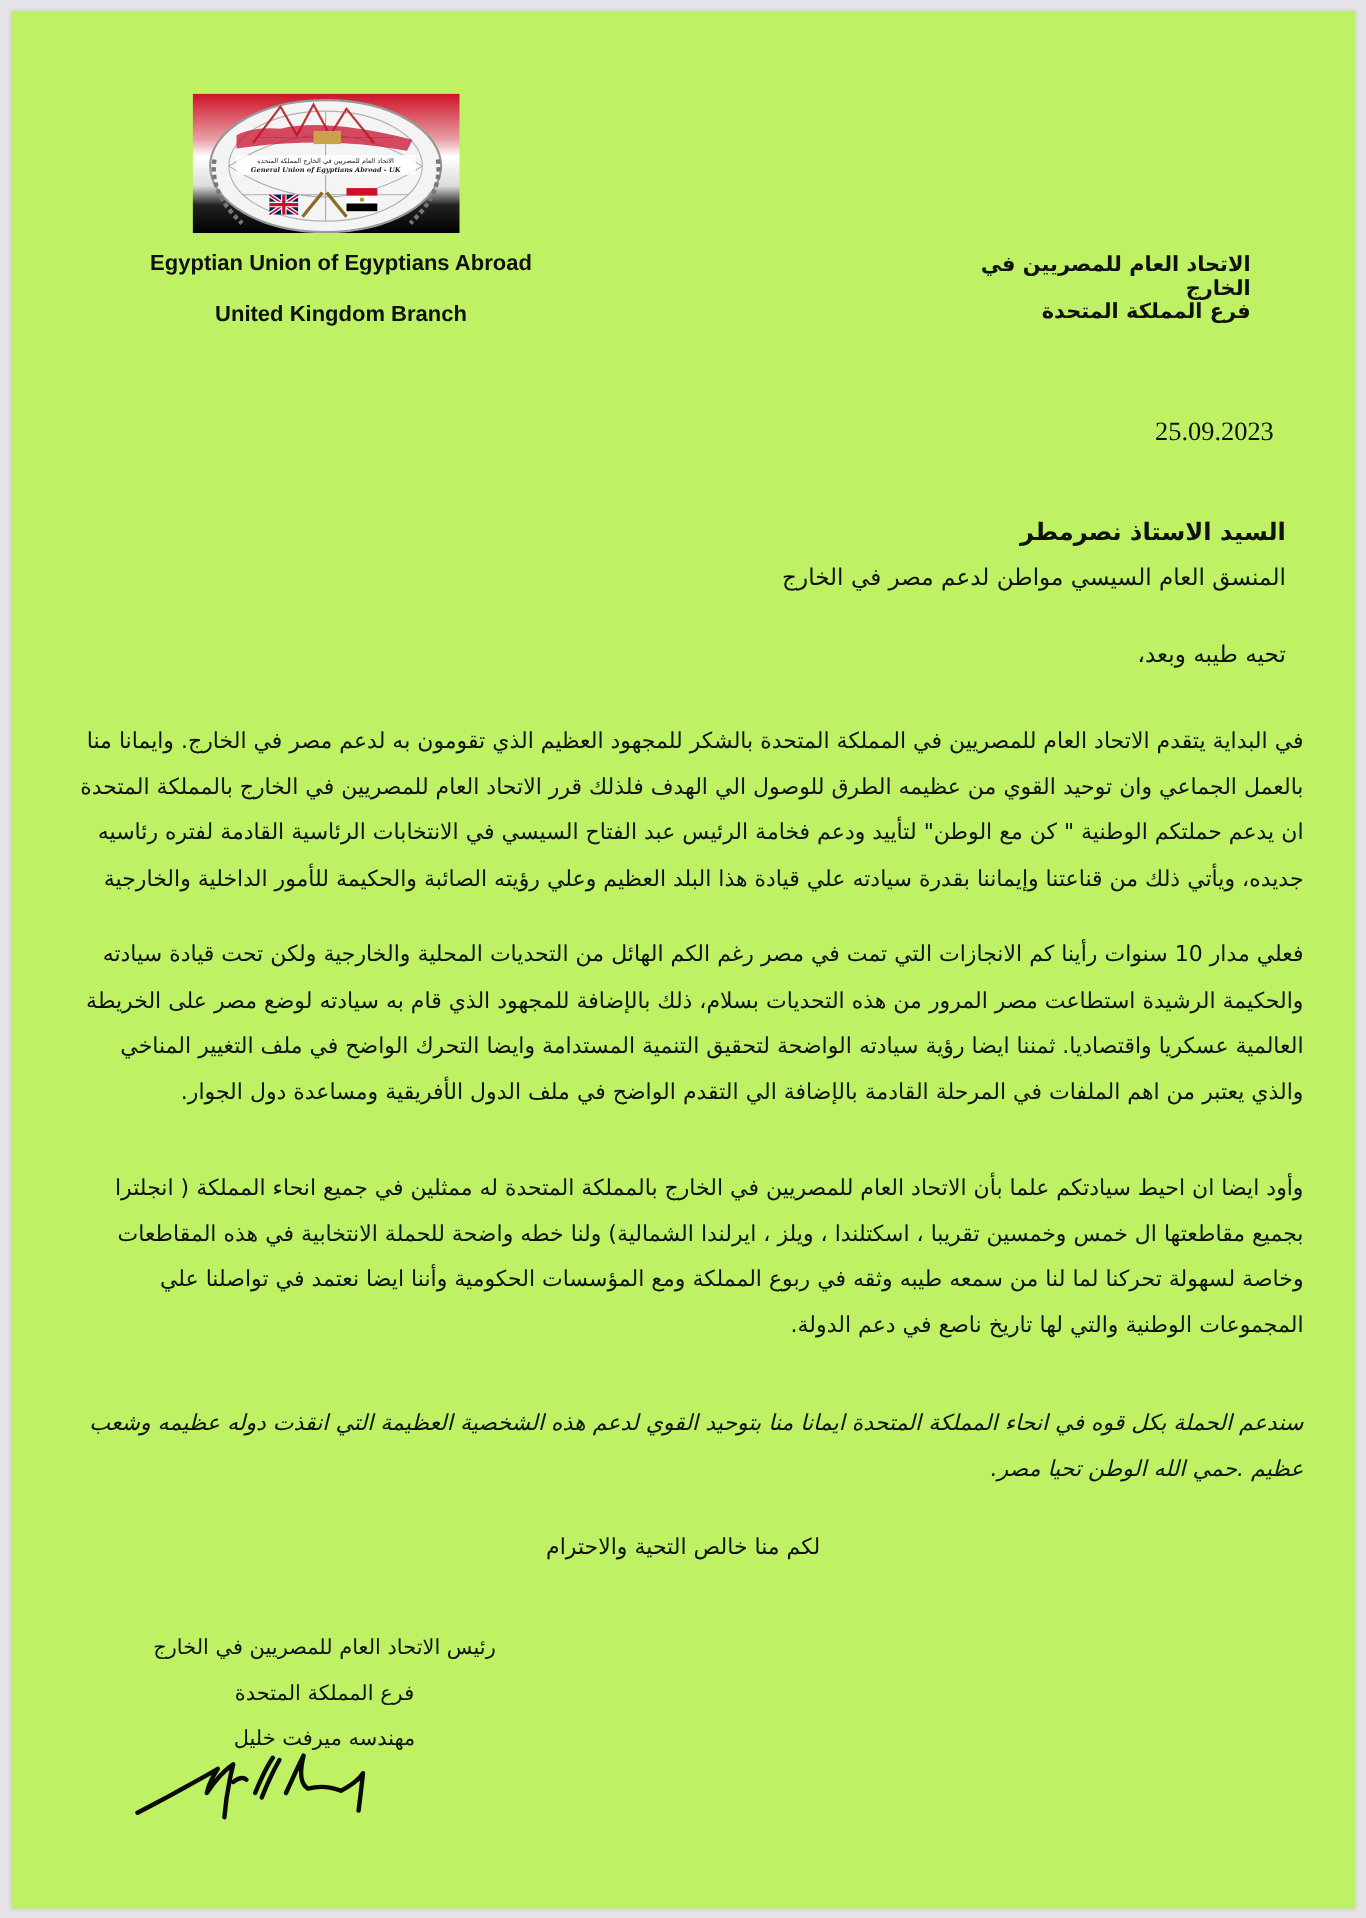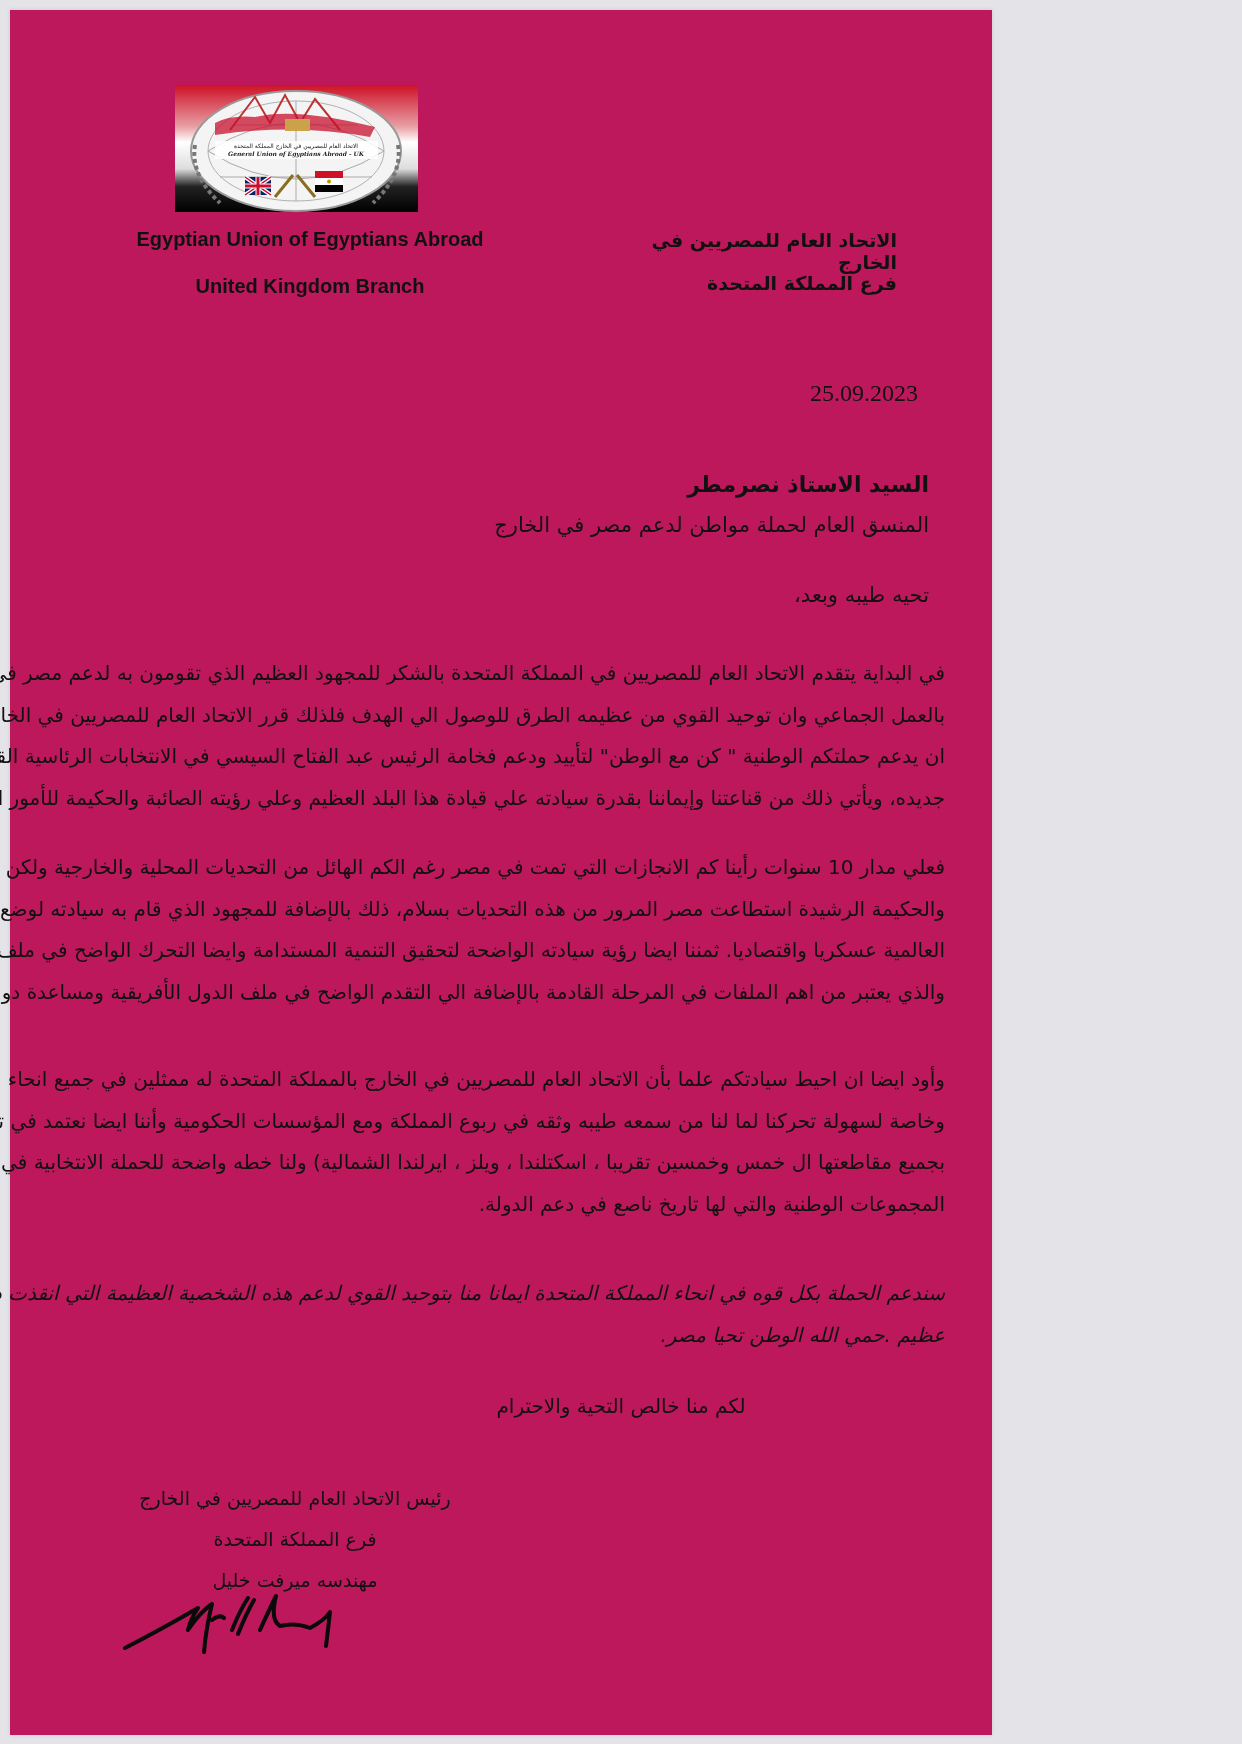--- a/index.html
+++ b/index.html
@@ -5,22 +5,22 @@
     html, body { margin: 0; padding: 0; }
     body {
       width: 1242px; height: 1744px;
       background: #e4e4e8;
       position: relative; overflow: hidden;
       font-family: "DejaVu Sans", sans-serif;
       color: #111;
     }
     .page {
       position: absolute; left: 10px; top: 10px;
-      width: 982px; height: 1725px;
-      background: #be185d;
+      width: 1222px; height: 1725px;
+      background: #bef264;
       box-shadow: 0 0 4px rgba(0,0,0,0.12);
     }
     .abs { position: absolute; }
     .logo {
       left: 165px; top: 75px; width: 243px; height: 127px;
       overflow: hidden;
     }
     .en-head {
       font-family: "Liberation Sans", sans-serif;
       font-weight: bold; font-size: 20px;
@@ -105,42 +105,42 @@
 
   <div class="abs en-head" style="top:218px;">Egyptian Union of Egyptians Abroad</div>
   <div class="abs en-head" style="top:265px;">United Kingdom Branch</div>
 
   <div class="abs ar-head" style="right:95px; top:219px; width:300px;">الاتحاد العام للمصريين في الخارج</div>
   <div class="abs ar-head" style="right:95px; top:262px; width:300px;">فرع المملكة المتحدة</div>
 
   <div class="abs date">25.09.2023</div>
 
   <div class="abs rtl recipient-name">السيد الاستاذ نصرمطر</div>
-  <div class="abs rtl recipient-title">المنسق العام لحملة مواطن لدعم مصر في الخارج</div>
+  <div class="abs rtl recipient-title">المنسق العام السيسي مواطن لدعم مصر في الخارج</div>
 
   <div class="abs rtl greeting">تحيه طيبه وبعد،</div>
 
   <div class="abs rtl para p1">
     <span class="line">في البداية يتقدم الاتحاد العام للمصريين في المملكة المتحدة بالشكر للمجهود العظيم الذي تقومون به لدعم مصر في الخارج. وايمانا منا</span>
     <span class="line">بالعمل الجماعي وان توحيد القوي من عظيمه الطرق للوصول الي الهدف فلذلك قرر الاتحاد العام للمصريين في الخارج بالمملكة المتحدة</span>
     <span class="line">ان يدعم حملتكم الوطنية " كن مع الوطن" لتأييد ودعم فخامة الرئيس عبد الفتاح السيسي في الانتخابات الرئاسية القادمة لفتره رئاسيه</span>
     <span class="line">جديده، ويأتي ذلك من قناعتنا وإيماننا بقدرة سيادته علي قيادة هذا البلد العظيم وعلي رؤيته الصائبة والحكيمة للأمور الداخلية والخارجية</span>
   </div>
 
   <div class="abs rtl para p2">
     <span class="line">فعلي مدار 10 سنوات رأينا كم الانجازات التي تمت في مصر رغم الكم الهائل من التحديات المحلية والخارجية ولكن تحت قيادة سيادته</span>
     <span class="line">والحكيمة الرشيدة استطاعت مصر المرور من هذه التحديات بسلام، ذلك بالإضافة للمجهود الذي قام به سيادته لوضع مصر على الخريطة</span>
     <span class="line">العالمية عسكريا واقتصاديا. ثمننا ايضا رؤية سيادته الواضحة لتحقيق التنمية المستدامة وايضا التحرك الواضح في ملف التغيير المناخي</span>
     <span class="line">والذي يعتبر من اهم الملفات في المرحلة القادمة بالإضافة الي التقدم الواضح في ملف الدول الأفريقية ومساعدة دول الجوار.</span>
   </div>
 
   <div class="abs rtl para p3">
     <span class="line">وأود ايضا ان احيط سيادتكم علما بأن الاتحاد العام للمصريين في الخارج بالمملكة المتحدة له ممثلين في جميع انحاء المملكة ( انجلترا</span>
+    <span class="line">بجميع مقاطعتها ال خمس وخمسين تقريبا ، اسكتلندا ، ويلز ، ايرلندا الشمالية) ولنا خطه واضحة للحملة الانتخابية في هذه المقاطعات</span>
     <span class="line">وخاصة لسهولة تحركنا لما لنا من سمعه طيبه وثقه في ربوع المملكة ومع المؤسسات الحكومية وأننا ايضا نعتمد في تواصلنا علي</span>
-    <span class="line">بجميع مقاطعتها ال خمس وخمسين تقريبا ، اسكتلندا ، ويلز ، ايرلندا الشمالية) ولنا خطه واضحة للحملة الانتخابية في هذه المقاطعات</span>
     <span class="line">المجموعات الوطنية والتي لها تاريخ ناصع في دعم الدولة.</span>
   </div>
 
   <div class="abs rtl para p4">
     <span class="line">سندعم الحملة بكل قوه في انحاء المملكة المتحدة ايمانا منا بتوحيد القوي لدعم هذه الشخصية العظيمة التي انقذت دوله عظيمه وشعب</span>
     <span class="line">عظيم .حمي الله الوطن تحيا مصر.</span>
   </div>
 
   <div class="abs closing" style="direction:rtl;">لكم منا خالص التحية والاحترام</div>
 

